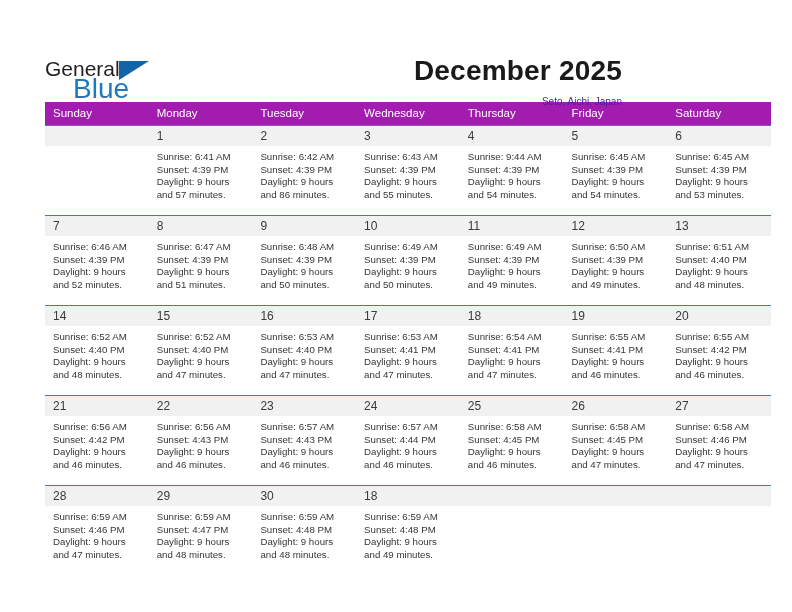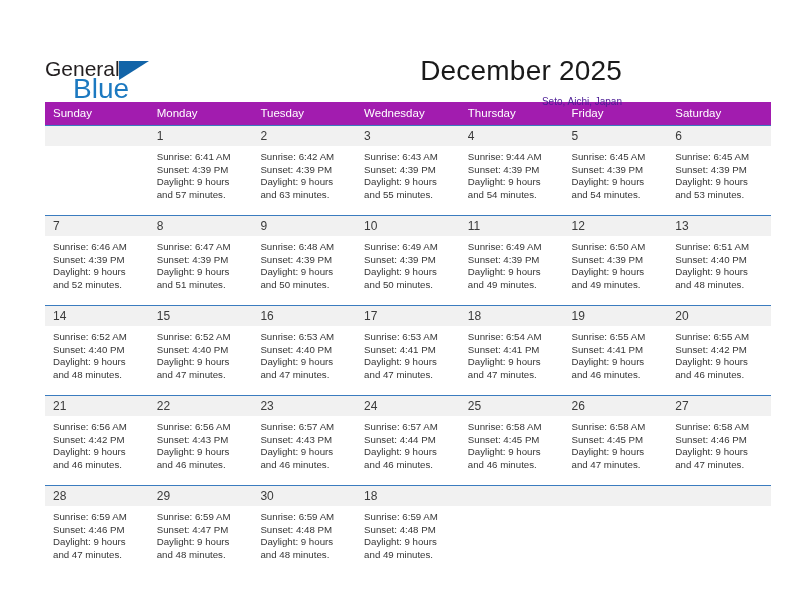--- a/index.html
+++ b/index.html
@@ -56,21 +56,21 @@
     border-left: 30px solid #1264a8;
     border-bottom: 19px solid transparent;
   }
   .titlebox {
     text-align: right;
     padding-top: 2px;
   }
   .cal-title {
     font-size: 28px;
     color: #1a1a1a;
-    font-weight: normal;
+    font-weight: bold;
     line-height: 33px;
     letter-spacing: 0.2px;
   }
   .cal-sub {
     font-size: 10px;
     color: #4c1d95;
     line-height: 20px;
     margin-top: 5px;
   }
 
@@ -170,21 +170,21 @@
               <div>Daylight: 9 hours</div>
               <div>and 57 minutes.</div>
             </div>
           </td>
           <td>
             <div class="daynum">2</div>
             <div class="cellbody">
               <div>Sunrise: 6:42 AM</div>
               <div>Sunset: 4:39 PM</div>
               <div>Daylight: 9 hours</div>
-              <div>and 63 minutes.</div>
+              <div>and 86 minutes.</div>
             </div>
           </td>
           <td>
             <div class="daynum">3</div>
             <div class="cellbody">
               <div>Sunrise: 6:43 AM</div>
               <div>Sunset: 4:39 PM</div>
               <div>Daylight: 9 hours</div>
               <div>and 55 minutes.</div>
             </div>

